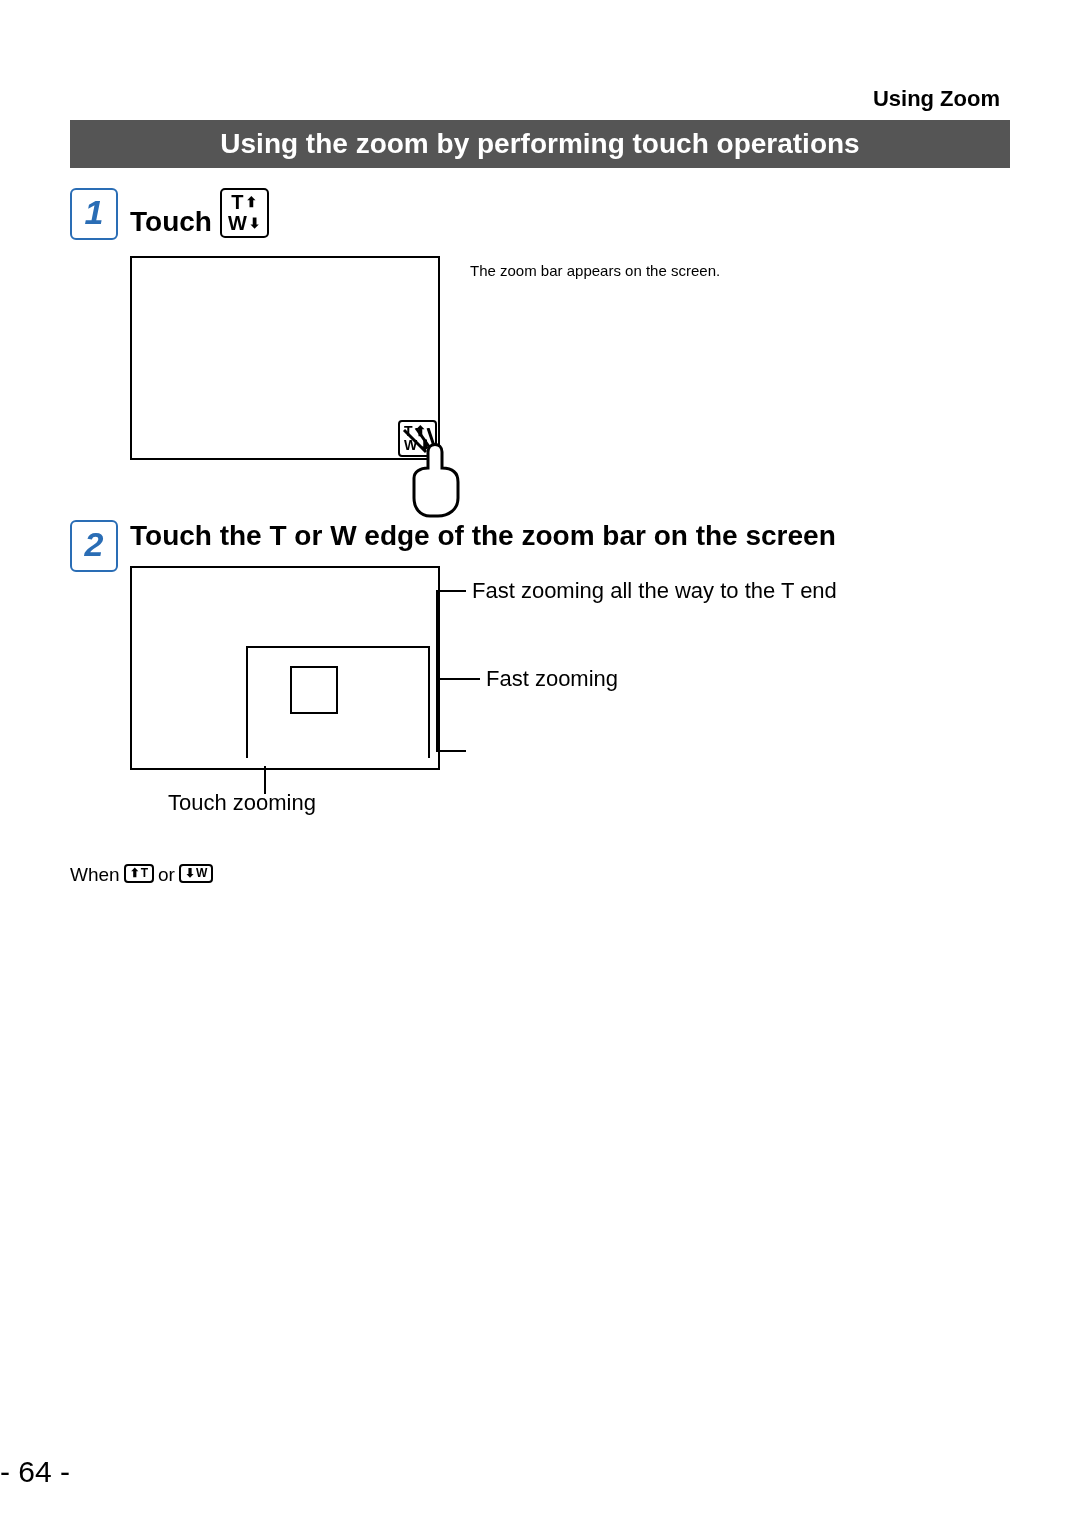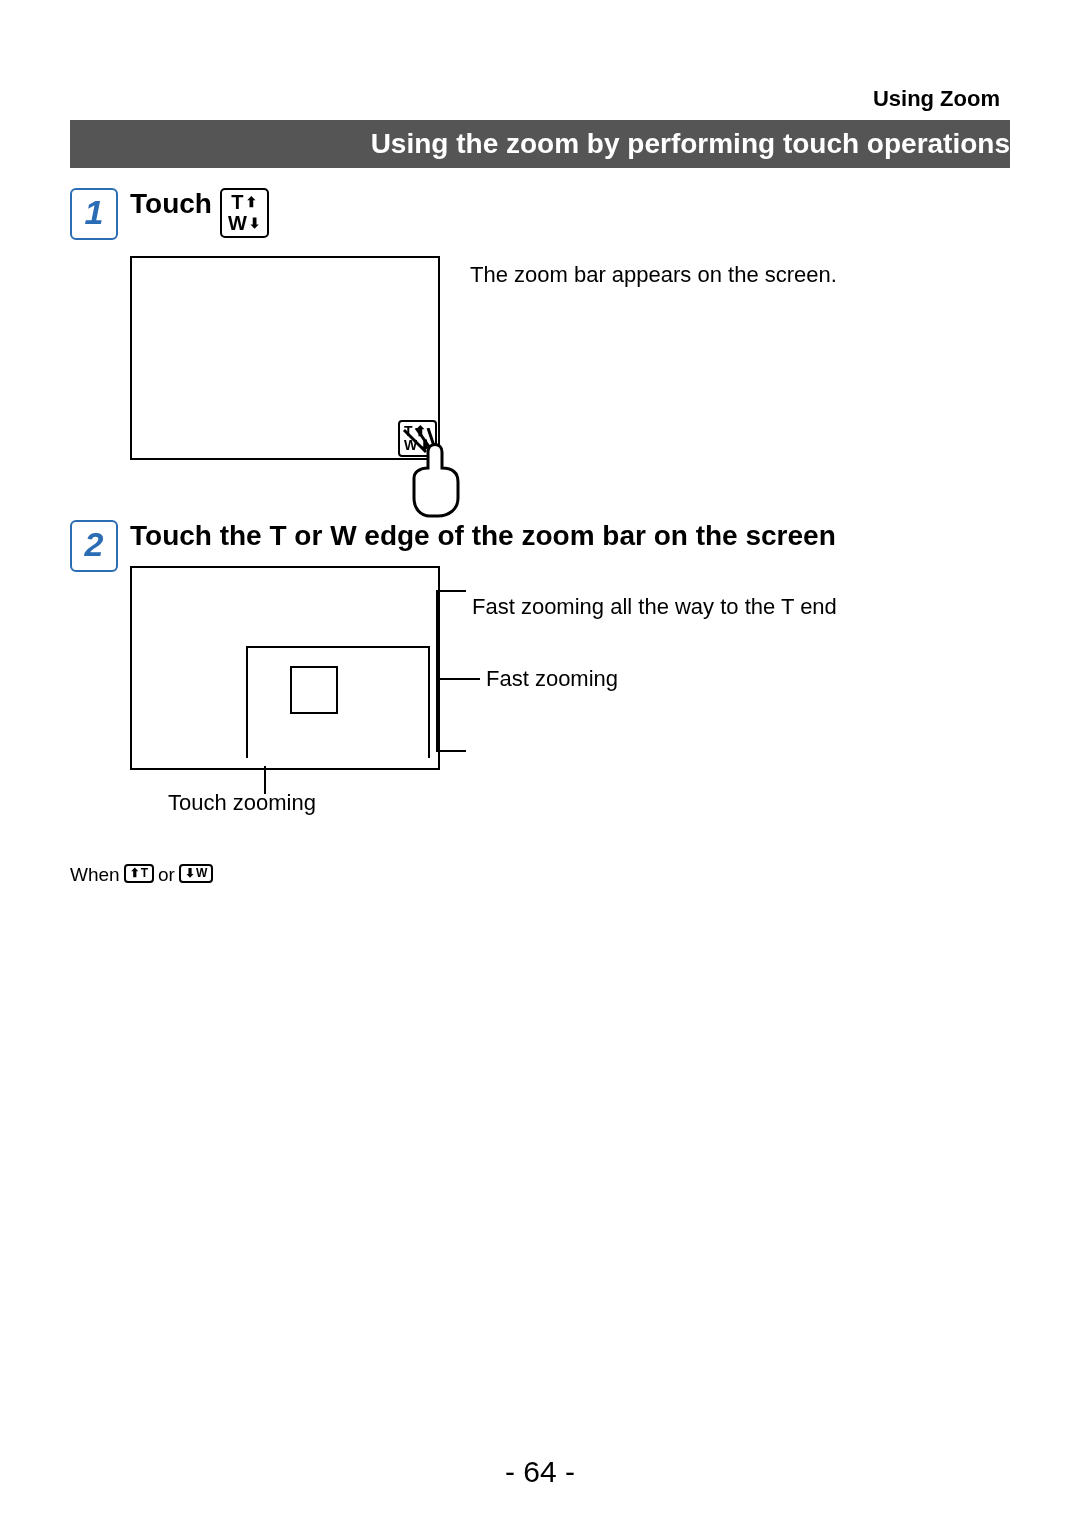--- a/index.html
+++ b/index.html
@@ -1,45 +1,45 @@
 <!DOCTYPE html>
 <html><head>
 <meta charset="utf-8">
 <style>
   html,body{margin:0;padding:0;background:#fff;color:#000;font-family:Arial,Helvetica,sans-serif}
   .page{width:1080px;height:1535px;margin:0 auto;position:relative;box-sizing:border-box;padding:80px 70px 40px 70px}
   .topright{position:absolute;top:86px;right:80px;font-size:22px;font-weight:bold}
-  .banner{background:#555;color:#fff;font-size:28px;font-weight:bold;text-align:right;padding:8px 0;margin-top:40px}
+  .banner{background:#555;color:#fff;font-size:28px;font-weight:bold;text-align:center;padding:8px 0;margin-top:40px}
   .step{margin-top:20px;display:flex;align-items:flex-start}
   .stepnum{flex:0 0 44px;height:48px;border:2px solid #2a6db5;border-radius:6px;color:#2a6db5;font-style:italic;font-size:34px;font-weight:bold;text-align:center;line-height:44px;margin-right:12px}
   .stepbody{flex:1}
-  .steptitle{font-size:28px;font-weight:bold;display:flex;align-items:flex-start;gap:8px}
+  .steptitle{font-size:28px;font-weight:bold;display:flex;align-items:flex-end;gap:8px}
   .iconbox{display:inline-block;border:2px solid #000;border-radius:5px;padding:2px 6px;font-size:20px;font-weight:bold;line-height:1.05;text-align:center}
   .iconbox .row{display:flex;align-items:center;gap:2px;justify-content:center}
   .arrow-up{font-size:14px}
   .arrow-down{font-size:14px}
   .substep{display:flex;margin-top:18px}
   .screen{flex:0 0 306px;height:200px;border:2px solid #000;position:relative;margin-right:30px}
   .screen-inner-icon{position:absolute;right:1px;bottom:1px;border:2px solid #000;border-radius:4px;padding:2px 4px;font-size:14px;font-weight:bold;line-height:1.05}
   .screen-inner-icon .row{display:flex;align-items:center;gap:2px}
   .touchhand{position:absolute;right:-40px;bottom:-60px}
-  .desc{font-size:22px;margin-top:6px}
+  .desc{font-size:15px;margin-top:6px}
   
   .diagram2{position:relative;width:870px;height:270px;margin-top:14px}
   .d2-screen{position:absolute;left:0;top:0;width:306px;height:200px;border:2px solid #000}
   .d2-bar{position:absolute;left:116px;top:80px;width:180px;height:110px;border:2px solid #000;border-bottom:none}
   .d2-knob{position:absolute;left:160px;top:100px;width:44px;height:44px;border:2px solid #000}
   .d2-slowline{position:absolute;left:134px;top:200px;width:2px;height:28px;background:#000}
   .d2-slow{position:absolute;left:38px;top:224px;font-size:22px}
   .label{position:absolute;font-size:22px}
   .leader{position:absolute;background:#000;height:2px}
   .note{margin-top:28px;font-size:19px;display:flex;align-items:flex-start;flex-wrap:wrap;gap:4px}
   .smallicon{display:inline-block;border:2px solid #000;border-radius:4px;padding:1px 4px;font-size:12px;font-weight:bold;line-height:1.05}
   .smallicon .row{display:flex;align-items:center;gap:1px}
-  .pagenum{position:absolute;bottom:46px;left:0;right:0;text-align:center;font-size:30px}
+  .pagenum{position:absolute;bottom:46px;left:0;right:0;font-size:30px}
 </style>
 </head>
 <body>
 
 <div class="page">
 
   <div class="topright">Using Zoom</div>
 
   <div class="banner">Using the zoom by performing touch operations</div>
 
@@ -92,21 +92,21 @@
         <span>Touch the T or W edge of the zoom bar on the screen</span>
       </div>
       <div class="diagram2">
         <div class="d2-screen"></div>
         <div class="d2-bar"></div>
         <div class="d2-knob"></div>
         <div class="d2-slowline"></div>
         <div class="d2-slow">Touch zooming</div>
 
         <div class="leader" style="left:306px;top:24px;width:30px"></div>
-        <div class="label" style="left:342px;top:28px">Fast zooming all the way to the T end</div>
+        <div class="label" style="left:342px;top:12px">Fast zooming all the way to the T end</div>
 
         <div class="leader" style="left:306px;top:112px;width:44px"></div>
         <div class="label" style="left:356px;top:100px">Fast zooming</div>
 
         <div class="leader" style="left:306px;top:184px;width:30px"></div>
 
         <div style="position:absolute;left:306px;top:24px;width:2px;height:162px;background:#000"></div>
       </div>
     </div>
   </div>

